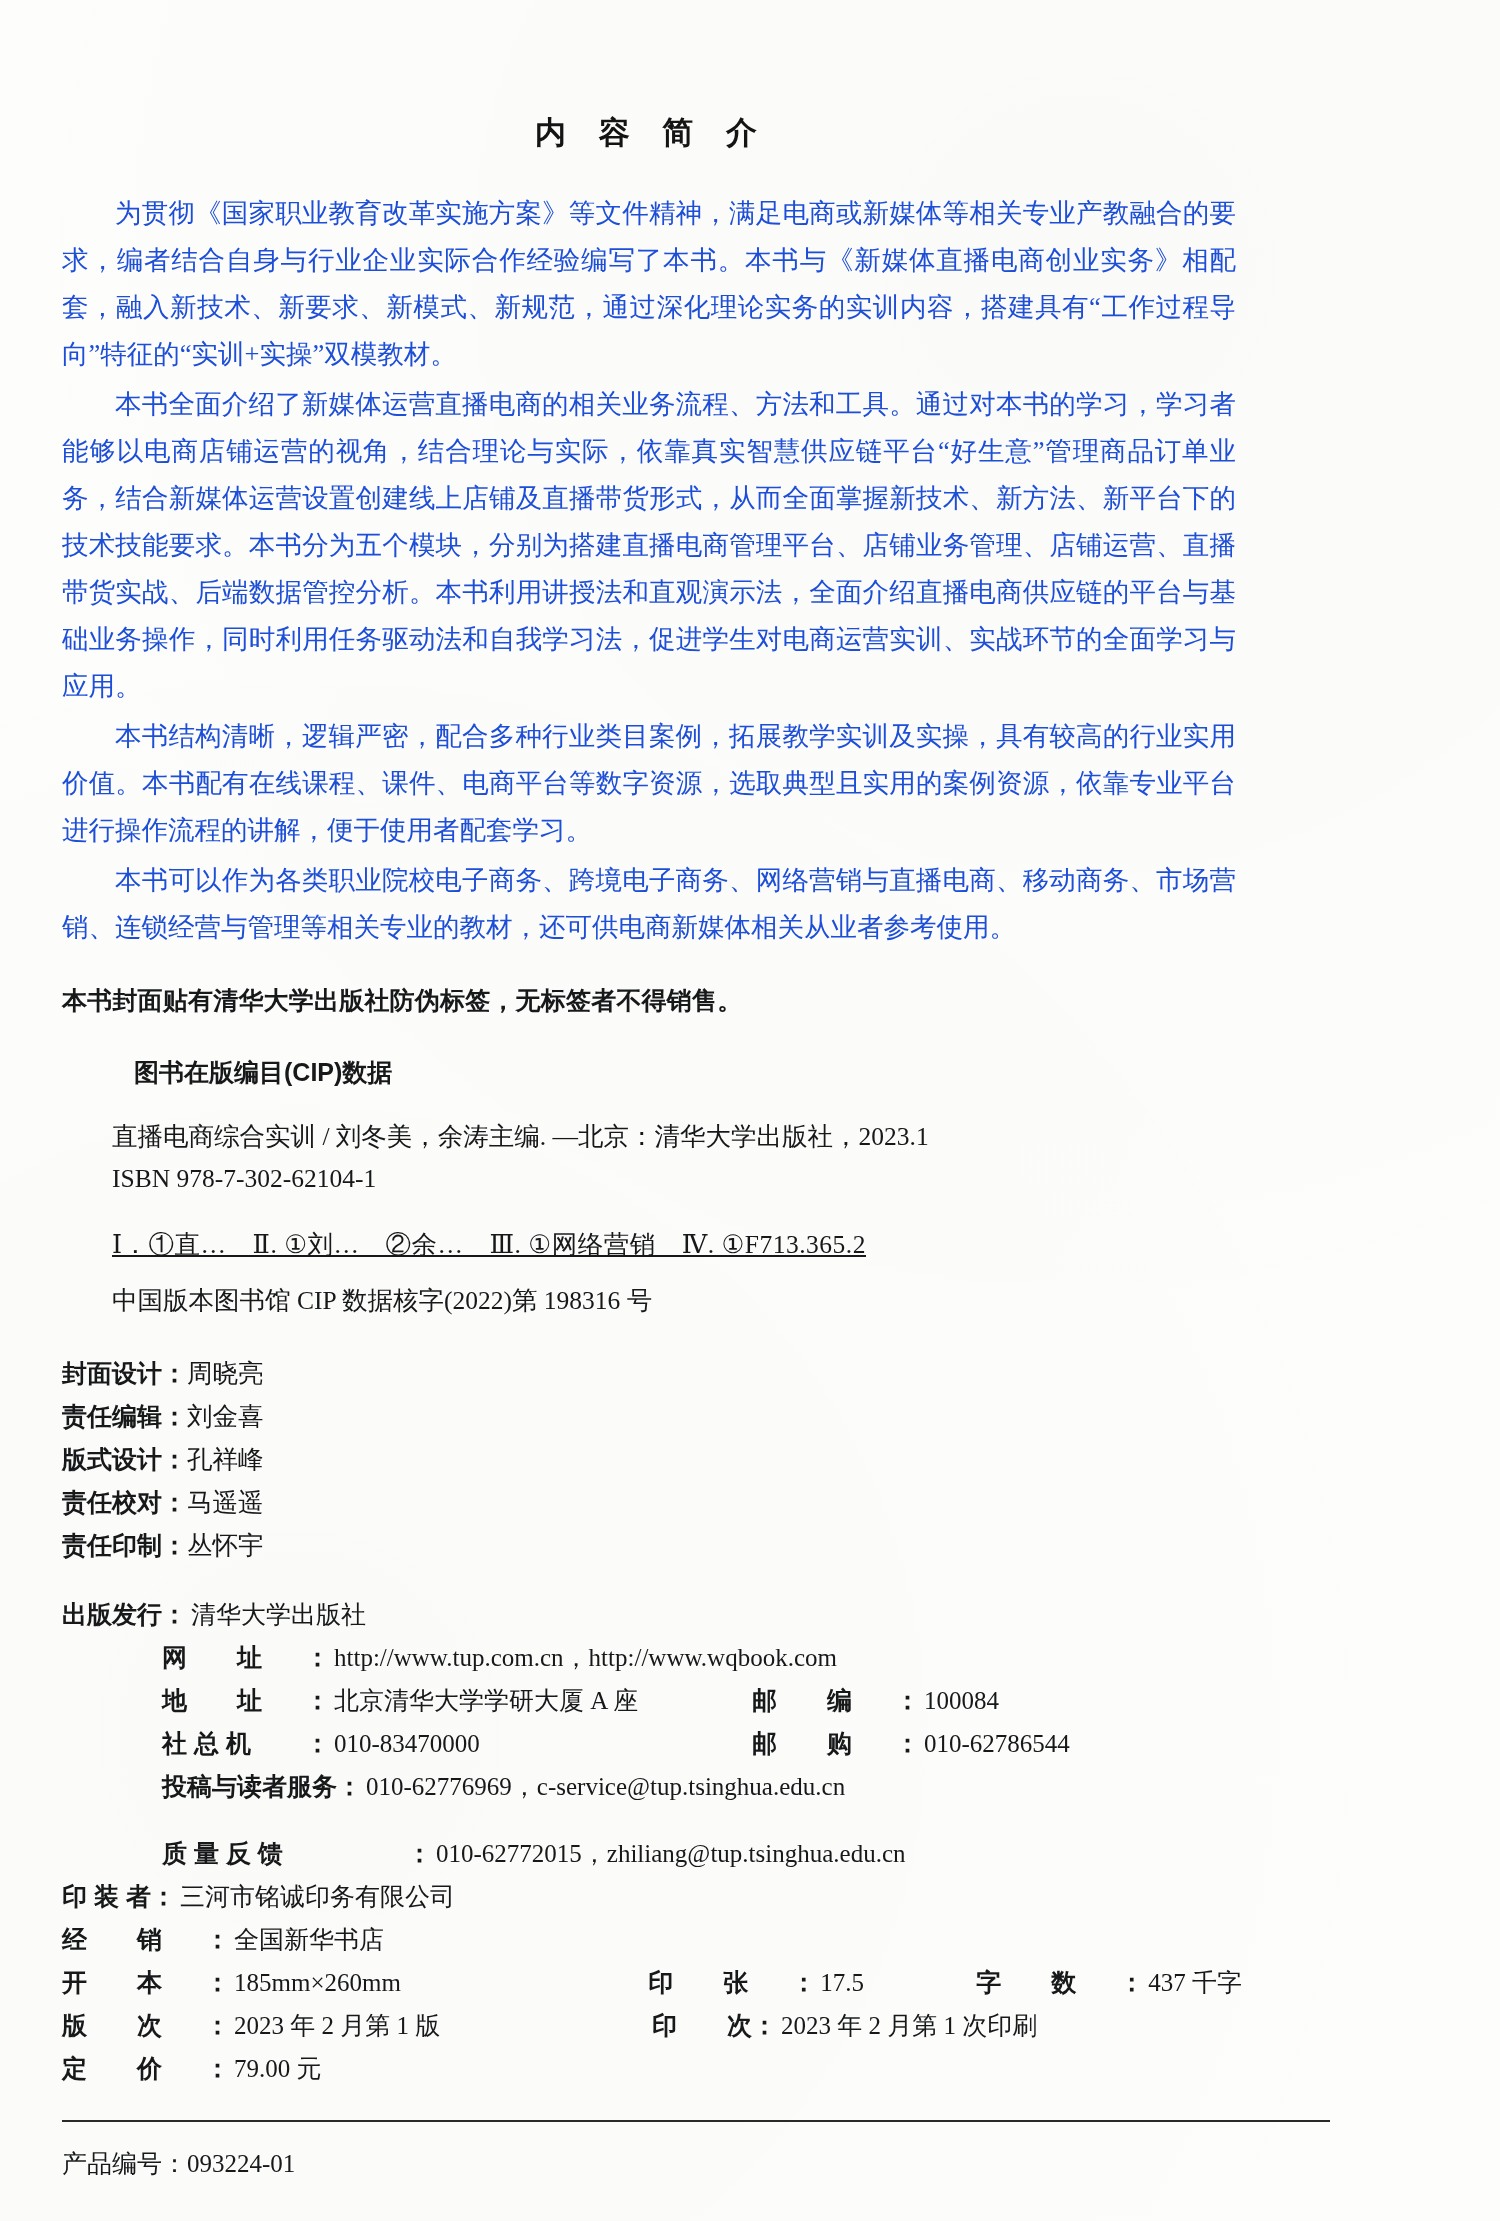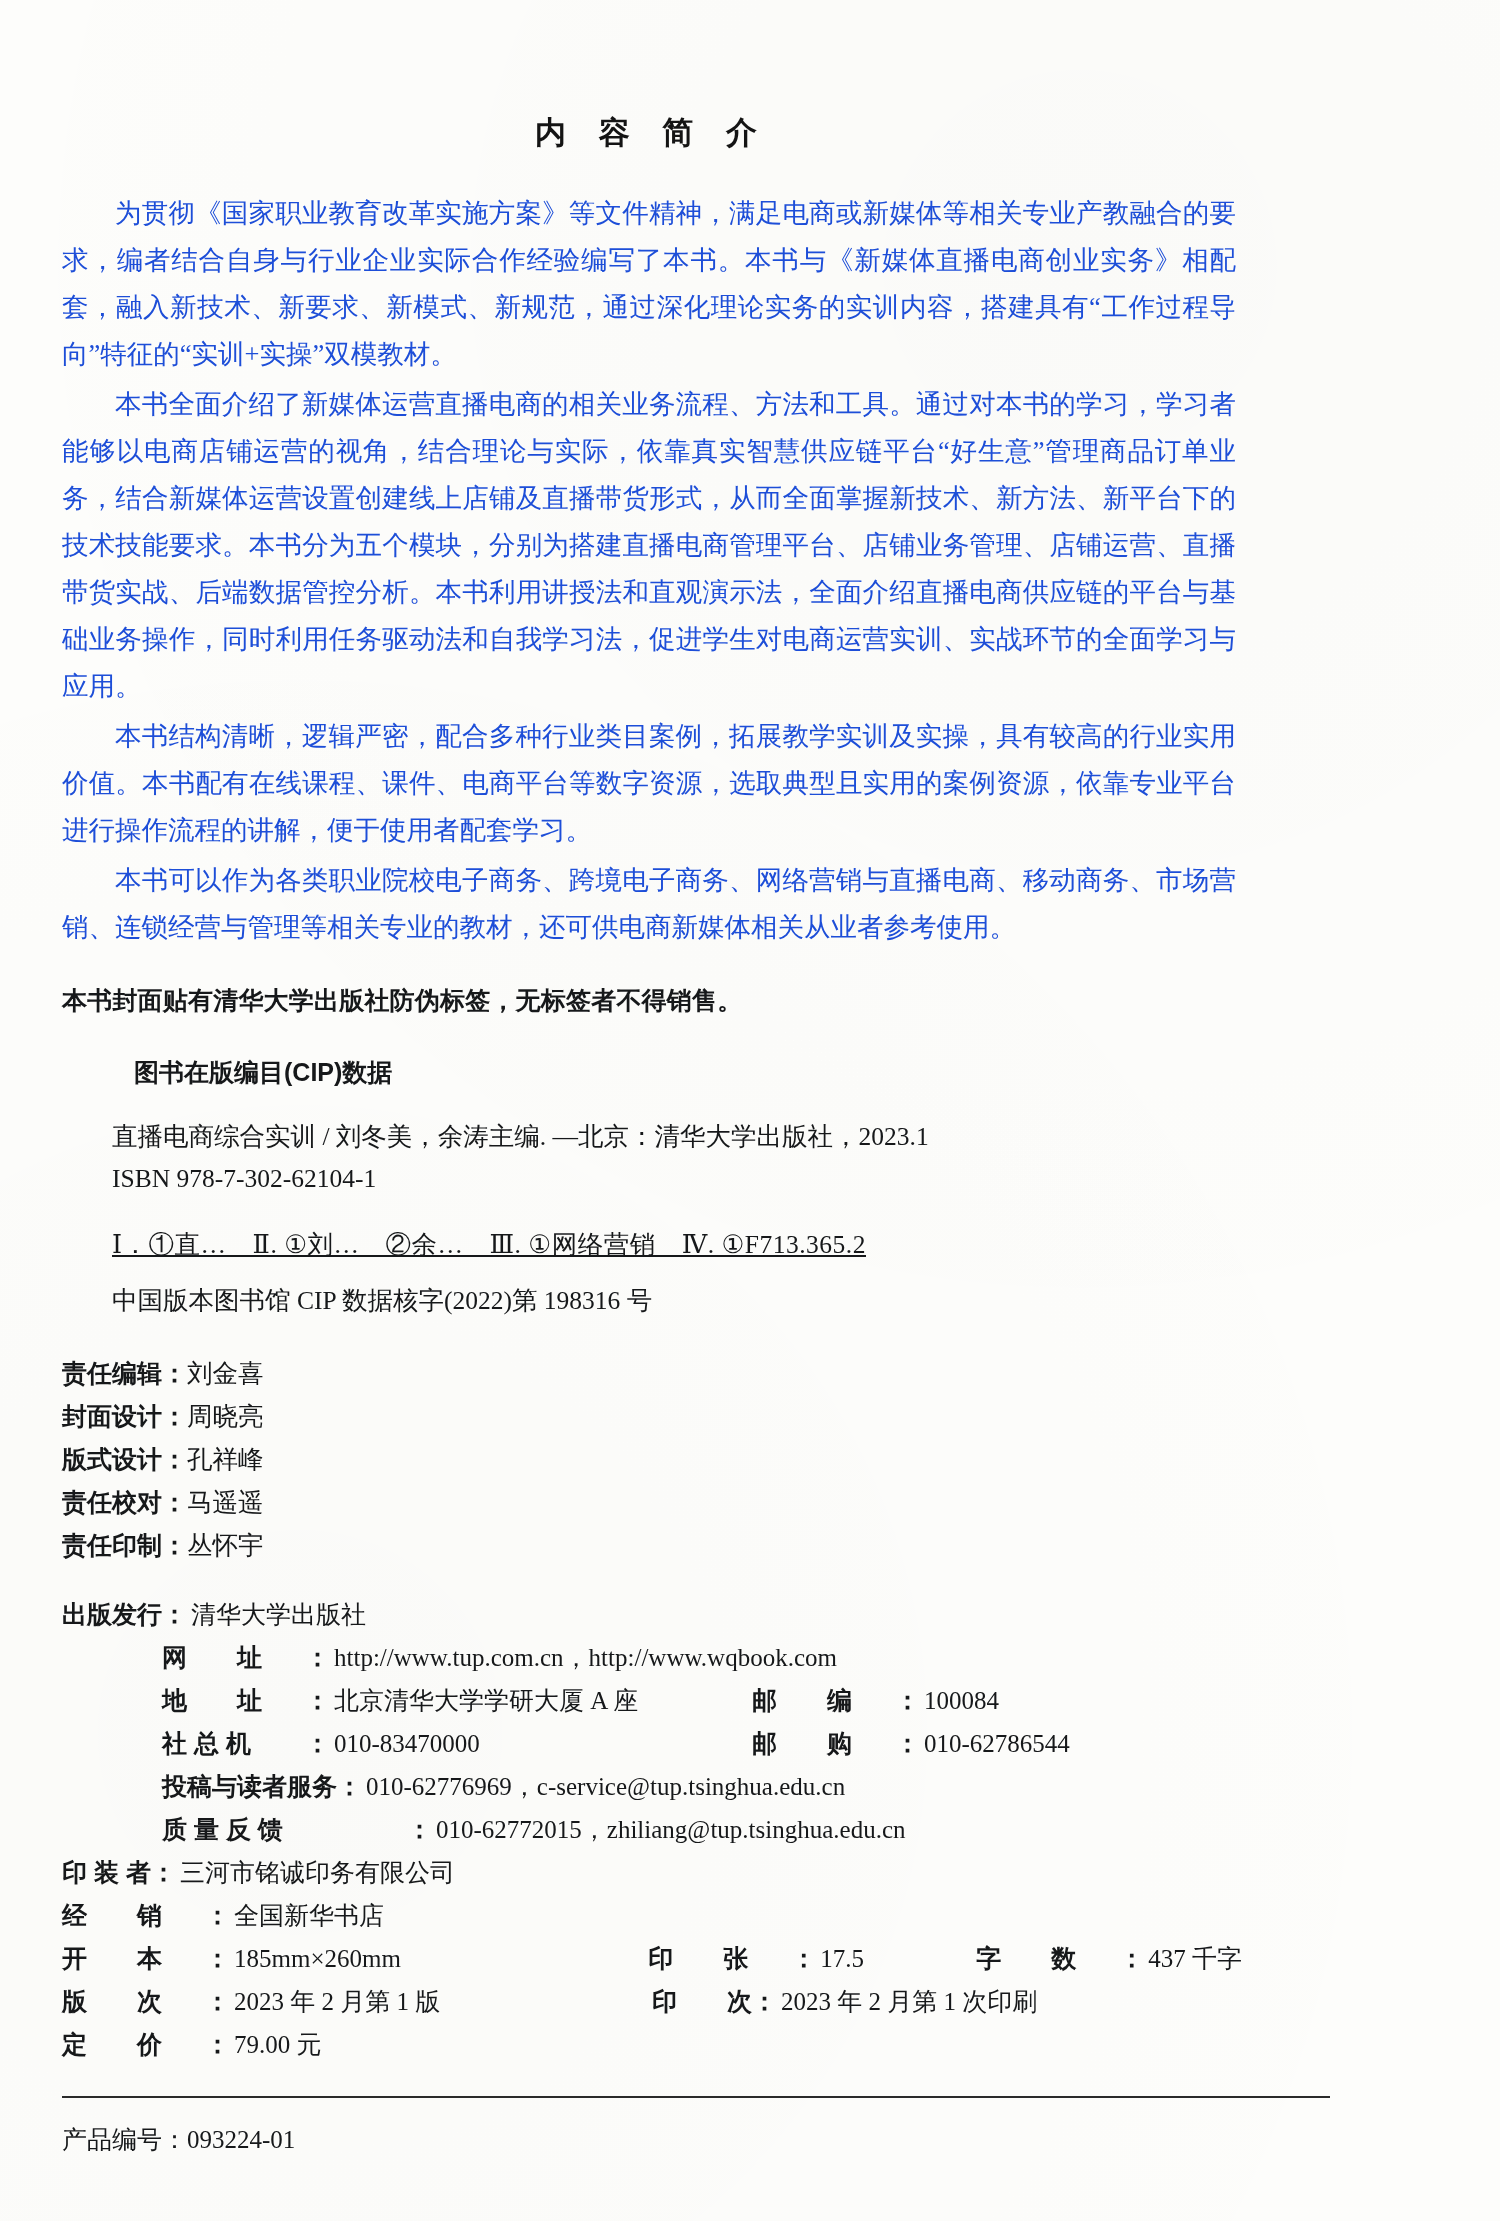--- a/index.html
+++ b/index.html
@@ -134,21 +134,21 @@
   .pub-row.indent { padding-left: 100px; }
   .lbl {
     font-family: "Liberation Sans", "DejaVu Sans", sans-serif;
     font-weight: bold;
     font-size: 25px;
     display: inline-flex;
     justify-content: space-between;
   }
   .lbl.w5 { width: 143px; }
   .lbl.w5b { width: 143px; }
-  .lbl.wide { width: 245px; }
+  .lbl.wide { width: 245px; margin-top: 24px; }
   .lbl.auto { width: auto; }
   .colon {
     font-family: "Liberation Sans", "DejaVu Sans", sans-serif;
     font-weight: bold;
     font-size: 25px;
     margin-right: 4px;
   }
   .val {
     font-family: "Liberation Serif", "DejaVu Serif", serif;
     font-size: 25px;
@@ -197,24 +197,24 @@
       <div class="cip-line">直播电商综合实训 / 刘冬美，余涛主编. —北京：清华大学出版社，2023.1</div>
       <div class="cip-line">ISBN 978-7-302-62104-1</div>
       <div class="cip-gap"></div>
       <div class="cip-line cip-class">Ⅰ．①直…　Ⅱ. ①刘…　②余…　Ⅲ. ①网络营销　Ⅳ. ①F713.365.2</div>
       <div class="cip-gap-sm"></div>
       <div class="cip-line">中国版本图书馆 CIP 数据核字(2022)第 198316 号</div>
     </div>
 
     <div class="staff">
       <div class="staff-row">
+        <span class="staff-label">封面设计：</span><span class="staff-value">周晓亮</span>
+      </div>
+      <div class="staff-row">
         <span class="staff-label">责任编辑：</span><span class="staff-value">刘金喜</span>
-      </div>
-      <div class="staff-row">
-        <span class="staff-label">封面设计：</span><span class="staff-value">周晓亮</span>
       </div>
       <div class="staff-row">
         <span class="staff-label">版式设计：</span><span class="staff-value">孔祥峰</span>
       </div>
       <div class="staff-row">
         <span class="staff-label">责任校对：</span><span class="staff-value">马遥遥</span>
       </div>
       <div class="staff-row">
         <span class="staff-label">责任印制：</span><span class="staff-value">丛怀宇</span>
       </div>

